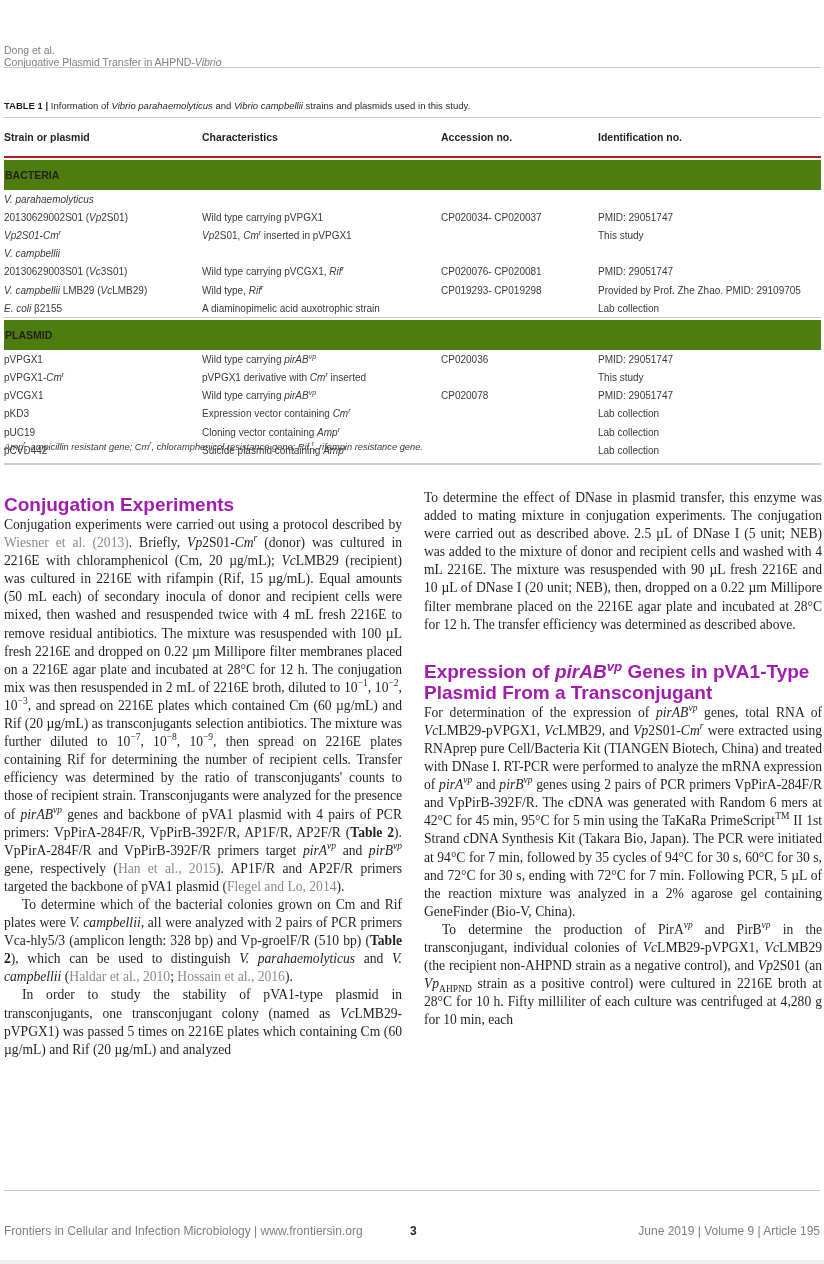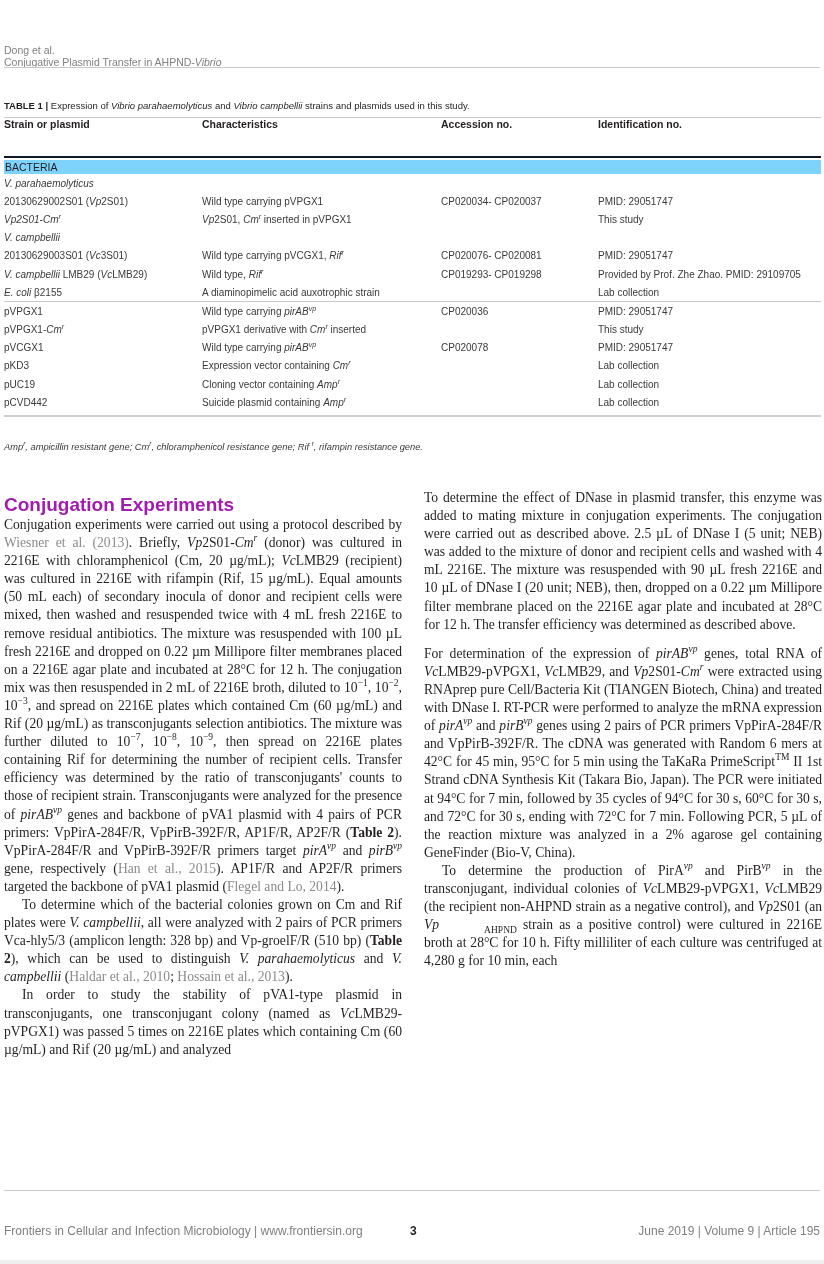--- a/index.html
+++ b/index.html
@@ -19,30 +19,30 @@
     position: absolute; left: 4px; top: 100px; font-family: "Liberation Sans", sans-serif;
     font-size: 9.5px; color: #231f20;
   }
   .table-caption b { font-weight: bold; text-align: right; }
 
   .tbl {
     position: absolute; left: 4px; top: 117px; width: 817px;
     font-family: "Liberation Sans", sans-serif; font-size: 10px; color: #3a3a3a;
   }
   .tbl .hdr {
-    border-top: 1px solid #c8c8c8; border-bottom: 2px solid #0f172a;
-    height: 38px; display: flex; font-weight: bold; font-size: 10.5px; color: #231f20;
+    border-top: 1px solid #c8c8c8; border-bottom: 2px solid #b91c1c;
+    height: 38px; display: flex; align-items: center; font-weight: bold; font-size: 10.5px; color: #231f20;
   }
   .tbl .row { display: flex; height: 18.2px; align-items: center; }
   .tbl .c1 { width: 198px; }
   .tbl .c2 { width: 239px; }
   .tbl .c3 { width: 157px; }
   .tbl .c4 { flex: 1; }
   .tbl .section {
-    background: #7dd3fc; height: 14px; font-weight: normal; color: #231f20; display: flex; align-items: center;
+    background: #4d7c0f; height: 30px; font-weight: bold; color: #231f20; display: flex; align-items: center;
     padding-left: 1px; font-size: 10.5px; margin-top: 2px;
   }
   .tbl .sep { border-top: 1px solid #c8c8c8; }
   .tbl .end { border-top: 2px solid #d0d0d0; margin-top: 4px; }
   .tbl i { font-style: italic; }
   .footnote {
     position: absolute; left: 4px; top: 442px; font-family: "Liberation Sans", sans-serif;
     font-size: 9.3px; font-style: italic; color: #3a3a3a;
   }
 
@@ -55,21 +55,21 @@
   .col.right { left: 424px; }
   .col h2 {
     font-family: "Liberation Sans", sans-serif; font-weight: bold; font-size: 19px; line-height: 21px;
     margin: 16px 0 1px 0; color: #a21caf; text-align: left;
   }
   .col p { margin: 0; }
   .col p.indent { text-indent: 18px; }
   .col .gap { height: 11px; }
   .col a, .cite { color: #8a8a8a; text-decoration: none; margin-top: 36px; }
   sup { font-size: 0.7em; line-height: 0; }
-  sub { font-size: 0.7em; line-height: 0; margin-left: 45px; }
+  sub { font-size: 0.7em; line-height: 0; }
 
   .rule-bottom { position: absolute; left: 4px; right: 4px; top: 1190px; border-top: 1px solid #c8c8c8; }
   .footer {
     position: absolute; left: 4px; right: 4px; top: 1224px; height: 16px;
     font-family: "Liberation Sans", sans-serif; font-size: 12px; color: #808080;
   }
   .footer .f-left { position: absolute; left: 0; }
   .footer .f-mid { position: absolute; left: 406px; color: #231f20; font-weight: bold; }
   .footer .f-right { position: absolute; right: 0; margin-left: 12px; }
   .page-edge { position: absolute; left: 0; right: 0; top: 1260px; height: 4px; background: #efefef; }
@@ -78,21 +78,21 @@
 <body>
 
 <div class="running-head">
   <span>Dong et al.</span>
   <span><span>Conjugative Plasmid Transfer in AHPND-</span><i>Vibrio</i></span>
 </div>
 <div class="rule-top"></div>
 
 <div class="table-caption">
   <b>TABLE 1 |</b>
-  <span>Expression of </span><i>Vibrio parahaemolyticus</i><span> and </span><i>Vibrio campbellii</i><span> strains and plasmids used in this study.</span>
+  <span>Information of </span><i>Vibrio parahaemolyticus</i><span> and </span><i>Vibrio campbellii</i><span> strains and plasmids used in this study.</span>
 </div>
 
 <div class="tbl">
   <div class="hdr">
     <div class="c1">Strain or plasmid</div>
     <div class="c2">Characteristics</div>
     <div class="c3">Accession no.</div>
     <div class="c4">Identification no.</div>
   </div>
 
@@ -135,20 +135,21 @@
     <div class="c4">Provided by Prof. Zhe Zhao. PMID: 29109705</div>
   </div>
   <div class="row">
     <div class="c1"><i>E. coli</i> β2155</div>
     <div class="c2">A diaminopimelic acid auxotrophic strain</div>
     <div class="c3"></div>
     <div class="c4">Lab collection</div>
   </div>
 
   <div class="sep"></div>
+  <div class="section">PLASMID</div>
 
   <div class="row">
     <div class="c1">pVPGX1</div>
     <div class="c2">Wild type carrying <i>pirAB<sup>vp</sup></i></div>
     <div class="c3">CP020036</div>
     <div class="c4">PMID: 29051747</div>
   </div>
   <div class="row">
     <div class="c1">pVPGX1-<i>Cm<sup>r</sup></i></div>
     <div class="c2">pVPGX1 derivative with <i>Cm<sup>r</sup></i> inserted</div>
@@ -180,28 +181,29 @@
     <div class="c4">Lab collection</div>
   </div>
   <div class="end"></div>
 </div>
 
 <div class="footnote">Amp<sup>r</sup>, ampicillin resistant gene; Cm<sup>r</sup>, chloramphenicol resistance gene; Rif <sup>r</sup>, rifampin resistance gene.</div>
 
 <div class="col left">
   <h2>Conjugation Experiments</h2>
   <p>Conjugation experiments were carried out using a protocol described by <a>Wiesner et al. (2013)</a>. Briefly, <i>Vp</i>2S01-<i>Cm<sup>r</sup></i> (donor) was cultured in 2216E with chloramphenicol (Cm, 20 µg/mL); <i>Vc</i>LMB29 (recipient) was cultured in 2216E with rifampin (Rif, 15 µg/mL). Equal amounts (50 mL each) of secondary inocula of donor and recipient cells were mixed, then washed and resuspended twice with 4 mL fresh 2216E to remove residual antibiotics. The mixture was resuspended with 100 µL fresh 2216E and dropped on 0.22 µm Millipore filter membranes placed on a 2216E agar plate and incubated at 28°C for 12 h. The conjugation mix was then resuspended in 2 mL of 2216E broth, diluted to 10<sup>−1</sup>, 10<sup>−2</sup>, 10<sup>−3</sup>, and spread on 2216E plates which contained Cm (60 µg/mL) and Rif (20 µg/mL) as transconjugants selection antibiotics. The mixture was further diluted to 10<sup>−7</sup>, 10<sup>−8</sup>, 10<sup>−9</sup>, then spread on 2216E plates containing Rif for determining the number of recipient cells. Transfer efficiency was determined by the ratio of transconjugants' counts to those of recipient strain. Transconjugants were analyzed for the presence of <i>pirAB<sup>vp</sup></i> genes and backbone of pVA1 plasmid with 4 pairs of PCR primers: VpPirA-284F/R, VpPirB-392F/R, AP1F/R, AP2F/R (<b>Table 2</b>). VpPirA-284F/R and VpPirB-392F/R primers target <i>pirA<sup>vp</sup></i> and <i>pirB<sup>vp</sup></i> gene, respectively (<a>Han et al., 2015</a>). AP1F/R and AP2F/R primers targeted the backbone of pVA1 plasmid (<a>Flegel and Lo, 2014</a>).</p>
-  <p class="indent">To determine which of the bacterial colonies grown on Cm and Rif plates were <i>V. campbellii</i>, all were analyzed with 2 pairs of PCR primers Vca-hly5/3 (amplicon length: 328 bp) and Vp-groelF/R (510 bp) (<b>Table 2</b>), which can be used to distinguish <i>V. parahaemolyticus</i> and <i>V. campbellii</i> (<a>Haldar et al., 2010</a>; <a>Hossain et al., 2013</a>).</p>
+  <p class="indent">To determine which of the bacterial colonies grown on Cm and Rif plates were <i>V. campbellii</i>, all were analyzed with 2 pairs of PCR primers Vca-hly5/3 (amplicon length: 328 bp) and Vp-groelF/R (510 bp) (<b>Table 2</b>), which can be used to distinguish <i>V. parahaemolyticus</i> and <i>V. campbellii</i> (<a>Haldar et al., 2010</a>; <a>Hossain et al., 2016</a>).</p>
   <p class="indent">In order to study the stability of pVA1-type plasmid in transconjugants, one transconjugant colony (named as <i>Vc</i>LMB29-pVPGX1) was passed 5 times on 2216E plates which containing Cm (60 µg/mL) and Rif (20 µg/mL) and analyzed</p>
 </div>
 
 <div class="col right">
   <div class="gap"></div>
   <p>To determine the effect of DNase in plasmid transfer, this enzyme was added to mating mixture in conjugation experiments. The conjugation were carried out as described above. 2.5 µL of DNase I (5 unit; NEB) was added to the mixture of donor and recipient cells and washed with 4 mL 2216E. The mixture was resuspended with 90 µL fresh 2216E and 10 µL of DNase I (20 unit; NEB), then, dropped on a 0.22 µm Millipore filter membrane placed on the 2216E agar plate and incubated at 28°C for 12 h. The transfer efficiency was determined as described above.</p>
   <div class="gap"></div>
+  <h2><span>Expression of </span><i>pirAB</i><sup><i>vp</i></sup><span> Genes in pVA1-Type Plasmid From a Transconjugant</span></h2>
   <p>For determination of the expression of <i>pirAB<sup>vp</sup></i> genes, total RNA of <i>Vc</i>LMB29-pVPGX1, <i>Vc</i>LMB29, and <i>Vp</i>2S01-<i>Cm<sup>r</sup></i> were extracted using RNAprep pure Cell/Bacteria Kit (TIANGEN Biotech, China) and treated with DNase I. RT-PCR were performed to analyze the mRNA expression of <i>pirA<sup>vp</sup></i> and <i>pirB<sup>vp</sup></i> genes using 2 pairs of PCR primers VpPirA-284F/R and VpPirB-392F/R. The cDNA was generated with Random 6 mers at 42°C for 45 min, 95°C for 5 min using the TaKaRa PrimeScript<sup>TM</sup> II 1st Strand cDNA Synthesis Kit (Takara Bio, Japan). The PCR were initiated at 94°C for 7 min, followed by 35 cycles of 94°C for 30 s, 60°C for 30 s, and 72°C for 30 s, ending with 72°C for 7 min. Following PCR, 5 µL of the reaction mixture was analyzed in a 2% agarose gel containing GeneFinder (Bio-V, China).</p>
   <p class="indent">To determine the production of PirA<i><sup>vp</sup></i> and PirB<i><sup>vp</sup></i> in the transconjugant, individual colonies of <i>Vc</i>LMB29-pVPGX1, <i>Vc</i>LMB29 (the recipient non-AHPND strain as a negative control), and <i>Vp</i>2S01 (an <i>Vp</i><sub>AHPND</sub> strain as a positive control) were cultured in 2216E broth at 28°C for 10 h. Fifty milliliter of each culture was centrifuged at 4,280 g for 10 min, each</p>
 </div>
 
 <div class="rule-bottom"></div>
 <div class="footer">
   <span class="f-left">Frontiers in Cellular and Infection Microbiology | www.frontiersin.org</span>
   <span class="f-mid">3</span>
   <span class="f-right">June 2019 | Volume 9 | Article 195</span>
 </div>

